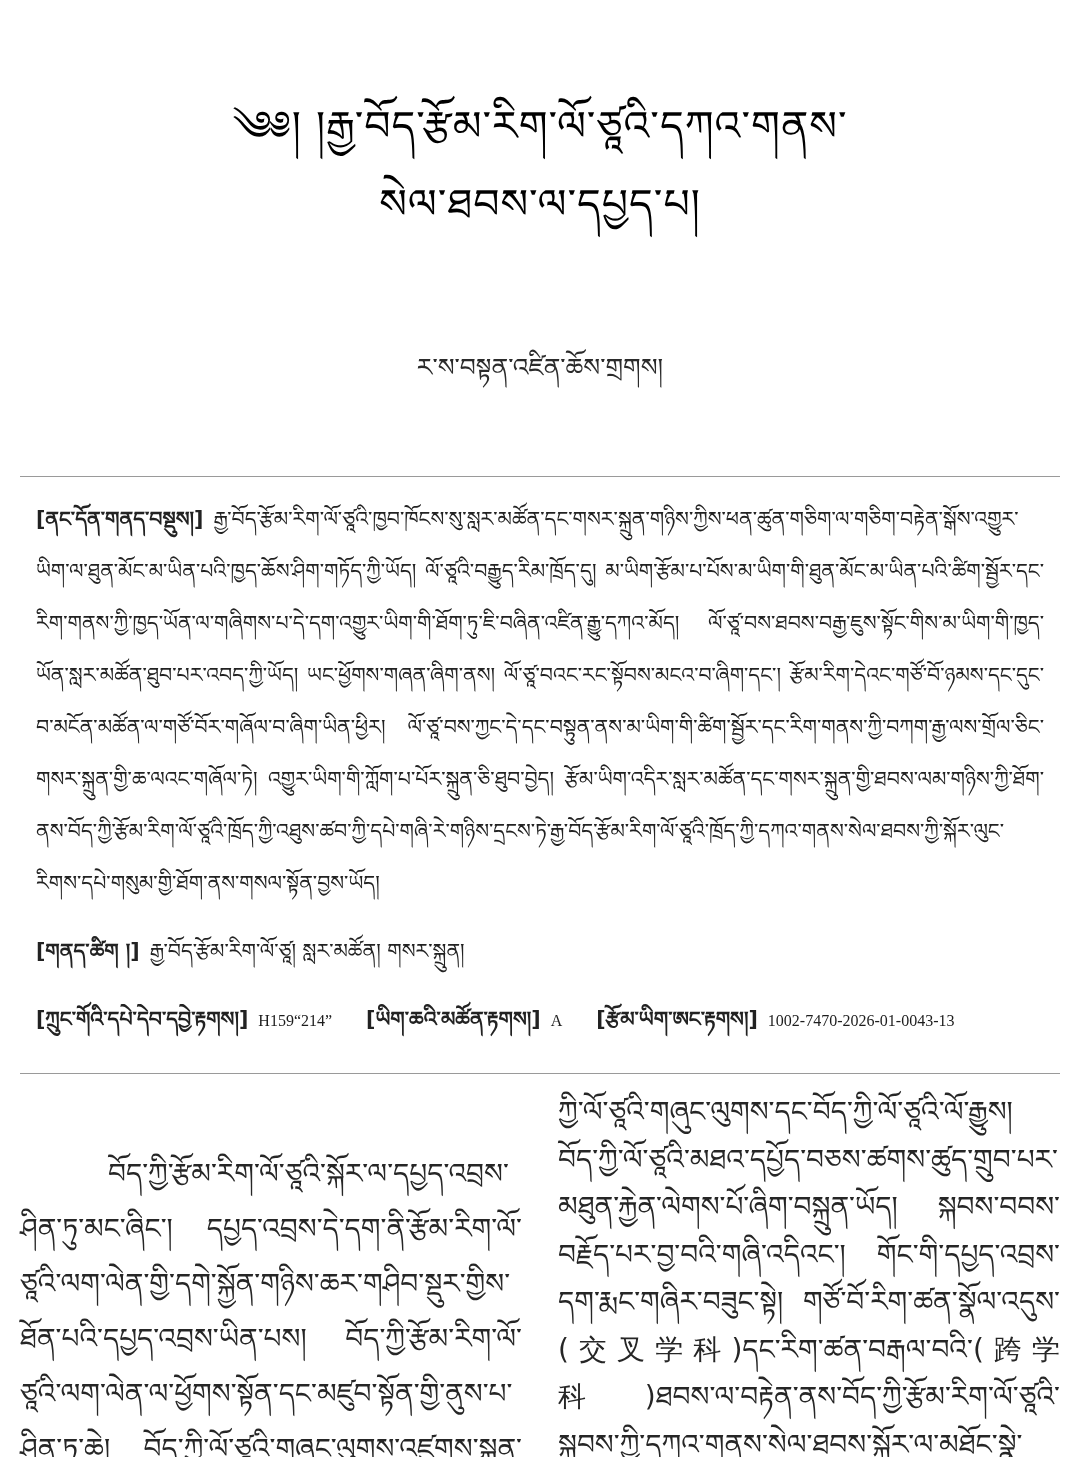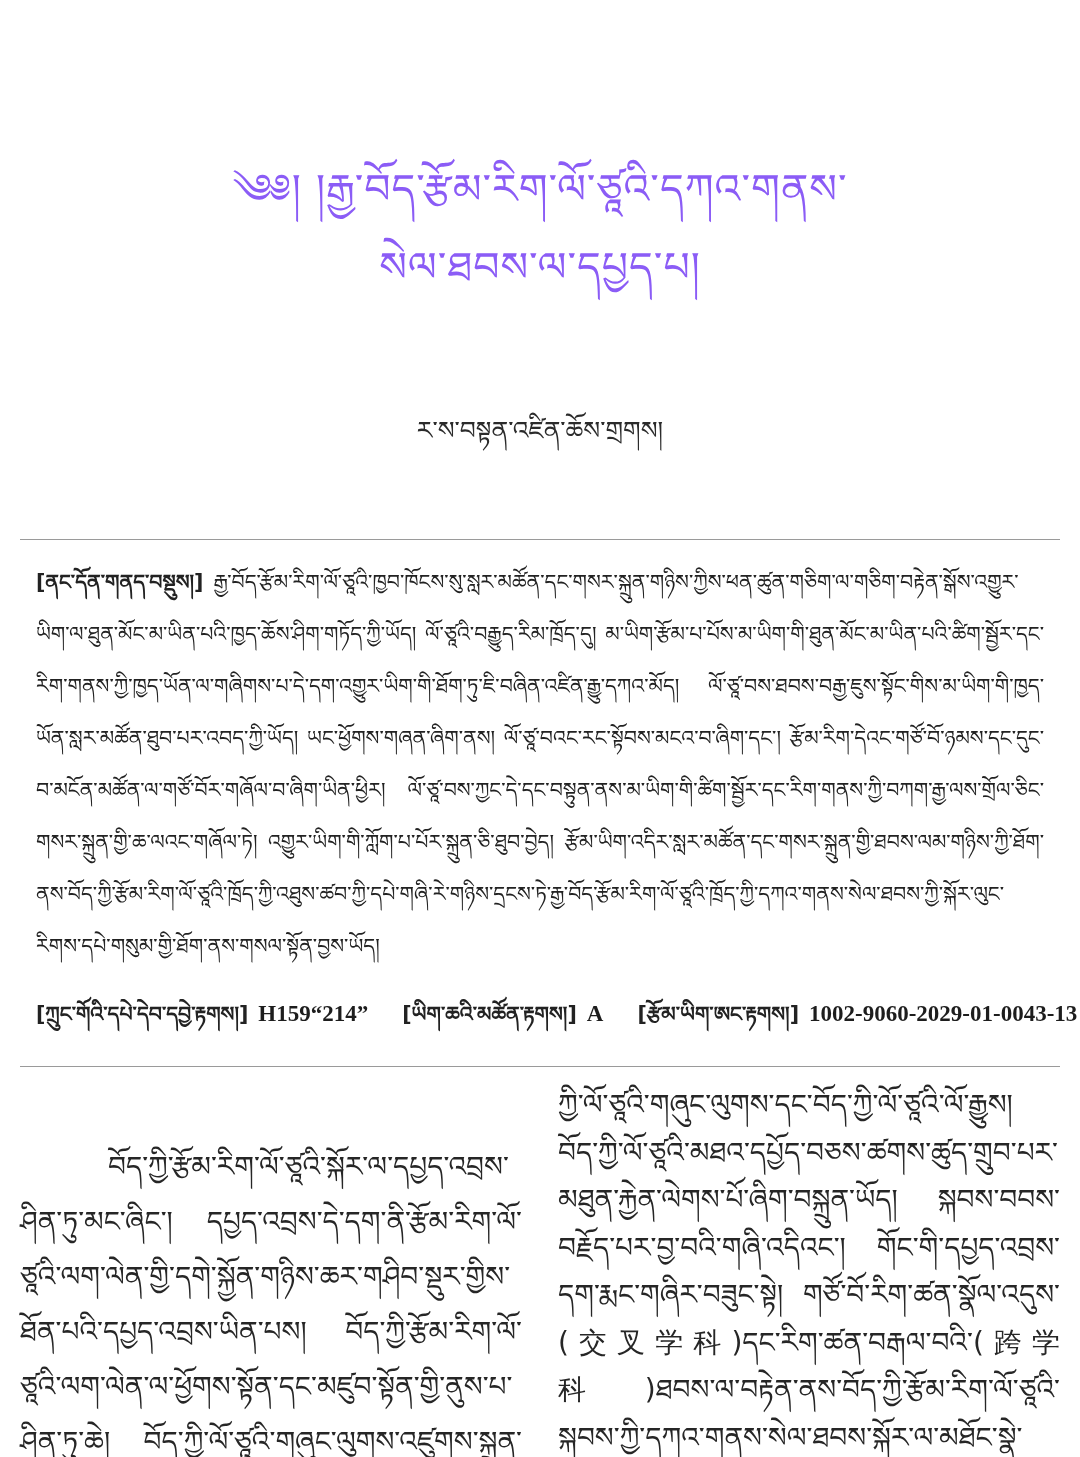--- a/index.html
+++ b/index.html
@@ -14,24 +14,23 @@
   }
   .page {
     width: 1040px;
     height: 1457px;
     margin: 0 auto;
     padding: 0;
     box-sizing: border-box;
   }
   
   .title-block {
-    padding-top: 114px;
+    padding-top: 87px;
     text-align: center;
-    color: #8b5cf6;
-    margin-top: 36px;
+    color: #000000;
   }
   .title-line {
     font-size: 41px;
     line-height: 78px;
     font-weight: 400;
     letter-spacing: 1px;
   }
   .author {
     margin-top: 96px;
     text-align: center;
@@ -64,23 +63,22 @@
   .class-line {
     display: flex;
     align-items: baseline;
     flex-wrap: nowrap;
     gap: 0;
   }
   .meta-group { margin-right: 34px; white-space: nowrap; }
   .meta-group:last-child { margin-right: 0; }
   .latin {
     font-family: "Liberation Serif", serif;
-    font-size: 23px;
+    font-size: 16px;
     color: #1d1d1d;
-    font-weight: bold;
   }
   
   .columns {
     display: flex;
     margin-top: 14px;
     gap: 36px;
   }
   .col {
     width: 502px;
     box-sizing: border-box;
@@ -122,30 +120,33 @@
   <div class="author">ར་ས་བསྟན་འཛིན་ཆོས་གྲགས།</div>
 
   <hr class="rule rule-top">
 
   <div class="meta">
 
     <p class="meta-text">
       <span class="meta-label">[ནང་དོན་གནད་བསྡུས།]</span><span>རྒྱ་བོད་རྩོམ་རིག་ལོ་ཙཱའི་ཁྱབ་ཁོངས་སུ་སླར་མཚོན་དང་གསར་སྐྲུན་གཉིས་ཀྱིས་ཕན་ཚུན་གཅིག་ལ་གཅིག་བརྟེན་སྒོས་འགྱུར་ཡིག་ལ་ཐུན་མོང་མ་ཡིན་པའི་ཁྱད་ཆོས་ཤིག་གཏོད་ཀྱི་ཡོད། ལོ་ཙཱའི་བརྒྱུད་རིམ་ཁྲོད་དུ། མ་ཡིག་རྩོམ་པ་པོས་མ་ཡིག་གི་ཐུན་མོང་མ་ཡིན་པའི་ཚིག་སྦྱོར་དང་རིག་གནས་ཀྱི་ཁྱད་ཡོན་ལ་གཞིགས་པ་དེ་དག་འགྱུར་ཡིག་གི་ཐོག་ཏུ་ཇི་བཞིན་འཛིན་རྒྱུ་དཀའ་མོད། ལོ་ཙཱ་བས་ཐབས་བརྒྱ་ཇུས་སྟོང་གིས་མ་ཡིག་གི་ཁྱད་ཡོན་སླར་མཚོན་ཐུབ་པར་འབད་ཀྱི་ཡོད། ཡང་ཕྱོགས་གཞན་ཞིག་ནས། ལོ་ཙཱ་བའང་རང་སྟོབས་མངའ་བ་ཞིག་དང་། རྩོམ་རིག་དེའང་གཙོ་བོ་ཉམས་དང་དུང་བ་མངོན་མཚོན་ལ་གཙོ་བོར་གཞོལ་བ་ཞིག་ཡིན་ཕྱིར། ལོ་ཙཱ་བས་ཀྱང་དེ་དང་བསྟུན་ནས་མ་ཡིག་གི་ཚིག་སྦྱོར་དང་རིག་གནས་ཀྱི་བཀག་རྒྱ་ལས་གྲོལ་ཅིང་གསར་སྐྲུན་གྱི་ཆ་ལའང་གཞོལ་ཏེ། འགྱུར་ཡིག་གི་ཀློག་པ་པོར་སྐྲུན་ཅི་ཐུབ་བྱེད། རྩོམ་ཡིག་འདིར་སླར་མཚོན་དང་གསར་སྐྲུན་གྱི་ཐབས་ལམ་གཉིས་ཀྱི་ཐོག་ནས་བོད་ཀྱི་རྩོམ་རིག་ལོ་ཙཱའི་ཁྲོད་ཀྱི་འཐུས་ཚབ་ཀྱི་དཔེ་གཞི་རེ་གཉིས་དྲངས་ཏེ་རྒྱ་བོད་རྩོམ་རིག་ལོ་ཙཱའི་ཁྲོད་ཀྱི་དཀའ་གནས་སེལ་ཐབས་ཀྱི་སྐོར་ལུང་རིགས་དཔེ་གསུམ་གྱི་ཐོག་ནས་གསལ་སྟོན་བྱས་ཡོད།</span>
     </p>
 
+    <p class="meta-text">
+      <span class="meta-label">[གནད་ཚིག །]</span><span>རྒྱ་བོད་རྩོམ་རིག་ལོ་ཙཱ། སླར་མཚོན། གསར་སྐྲུན།</span>
+    </p>
 
     <p class="meta-text class-line">
       <span class="meta-group">
         <span class="meta-label">[ཀྲུང་གོའི་དཔེ་དེབ་དབྱེ་རྟགས།]</span><span class="latin">H159“214”</span>
       </span>
       <span class="meta-group">
         <span class="meta-label">[ཡིག་ཆའི་མཚོན་རྟགས།]</span><span class="latin">A</span>
       </span>
       <span class="meta-group">
-        <span class="meta-label">[རྩོམ་ཡིག་ཨང་རྟགས།]</span><span class="latin">1002-9060-2029-01-0043-13</span>
+        <span class="meta-label">[རྩོམ་ཡིག་ཨང་རྟགས།]</span><span class="latin">1002-7470-2026-01-0043-13</span>
       </span>
     </p>
 
 
   </div>
 
   <hr class="rule rule-bottom">
 
   <div class="columns">
 

